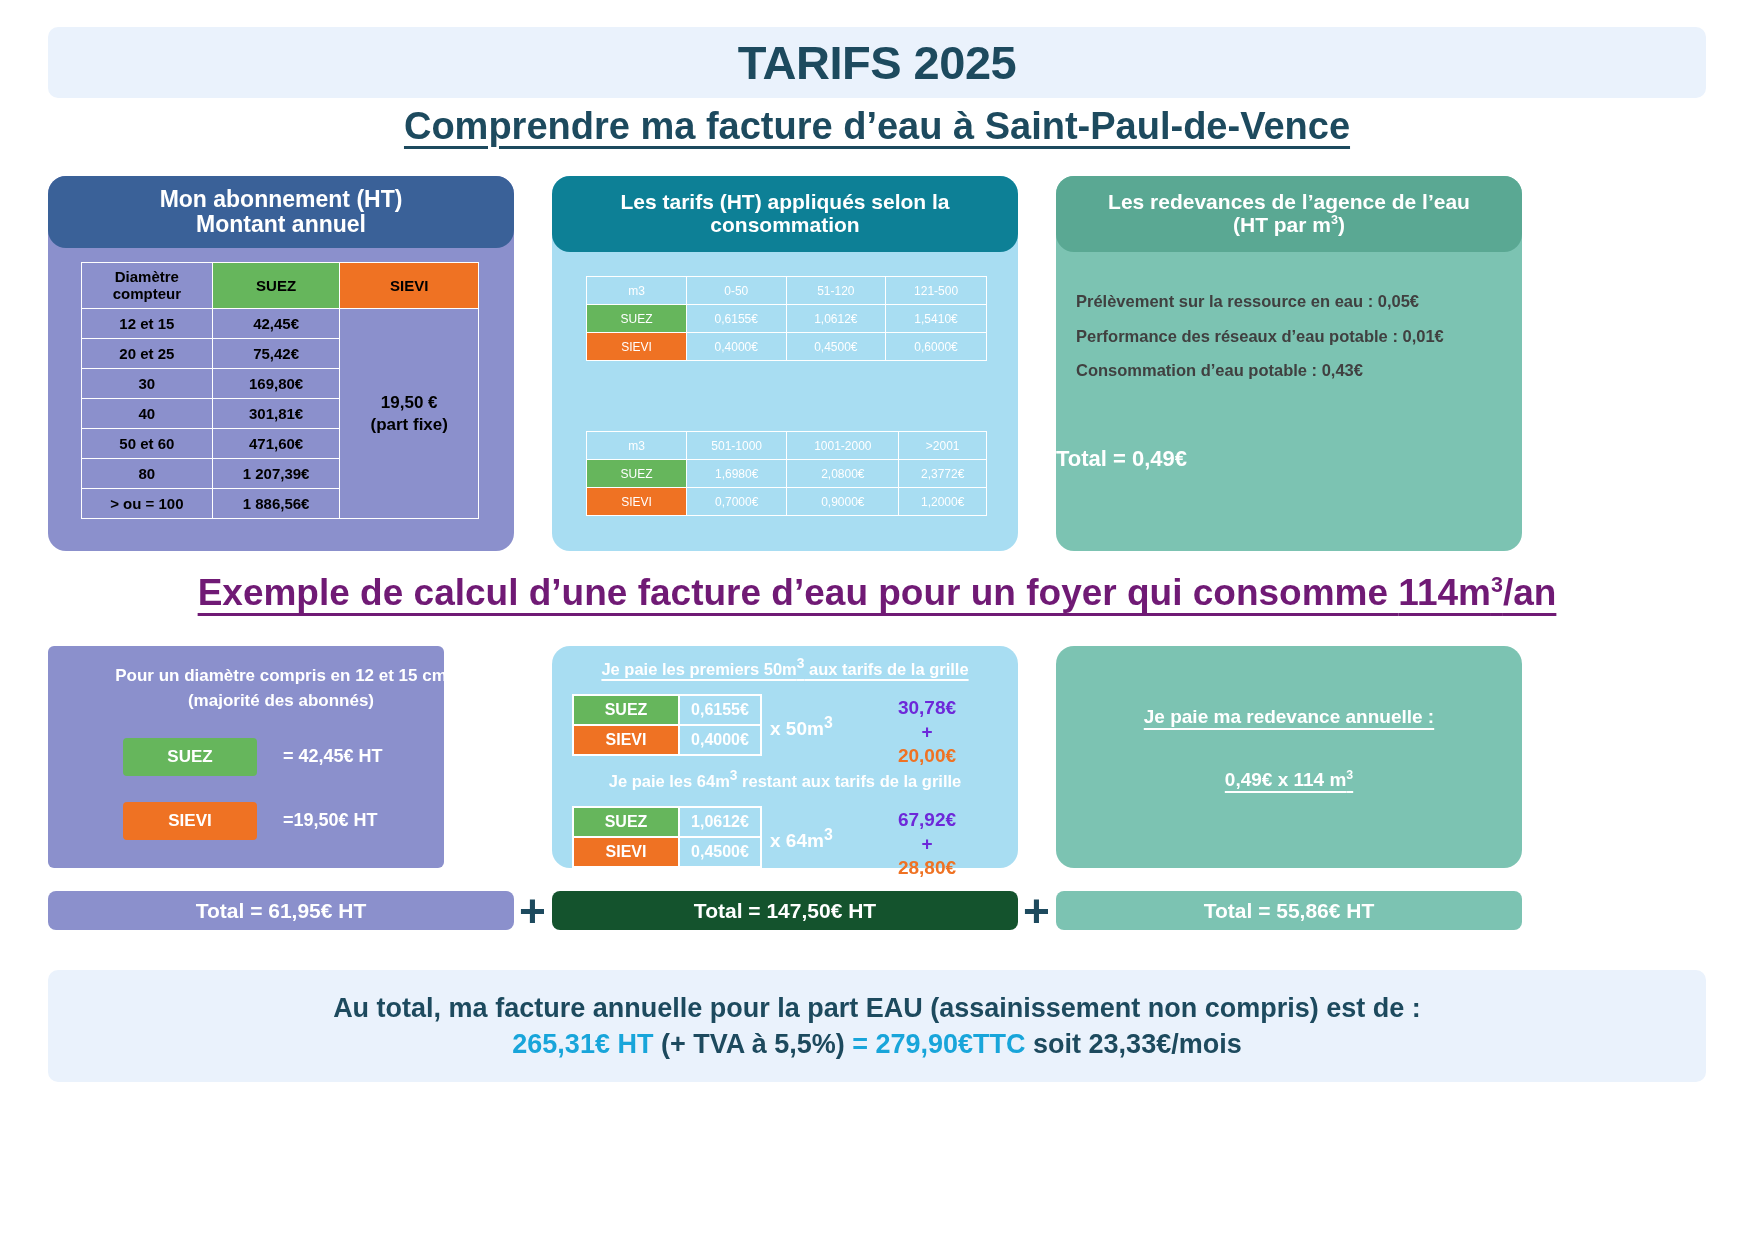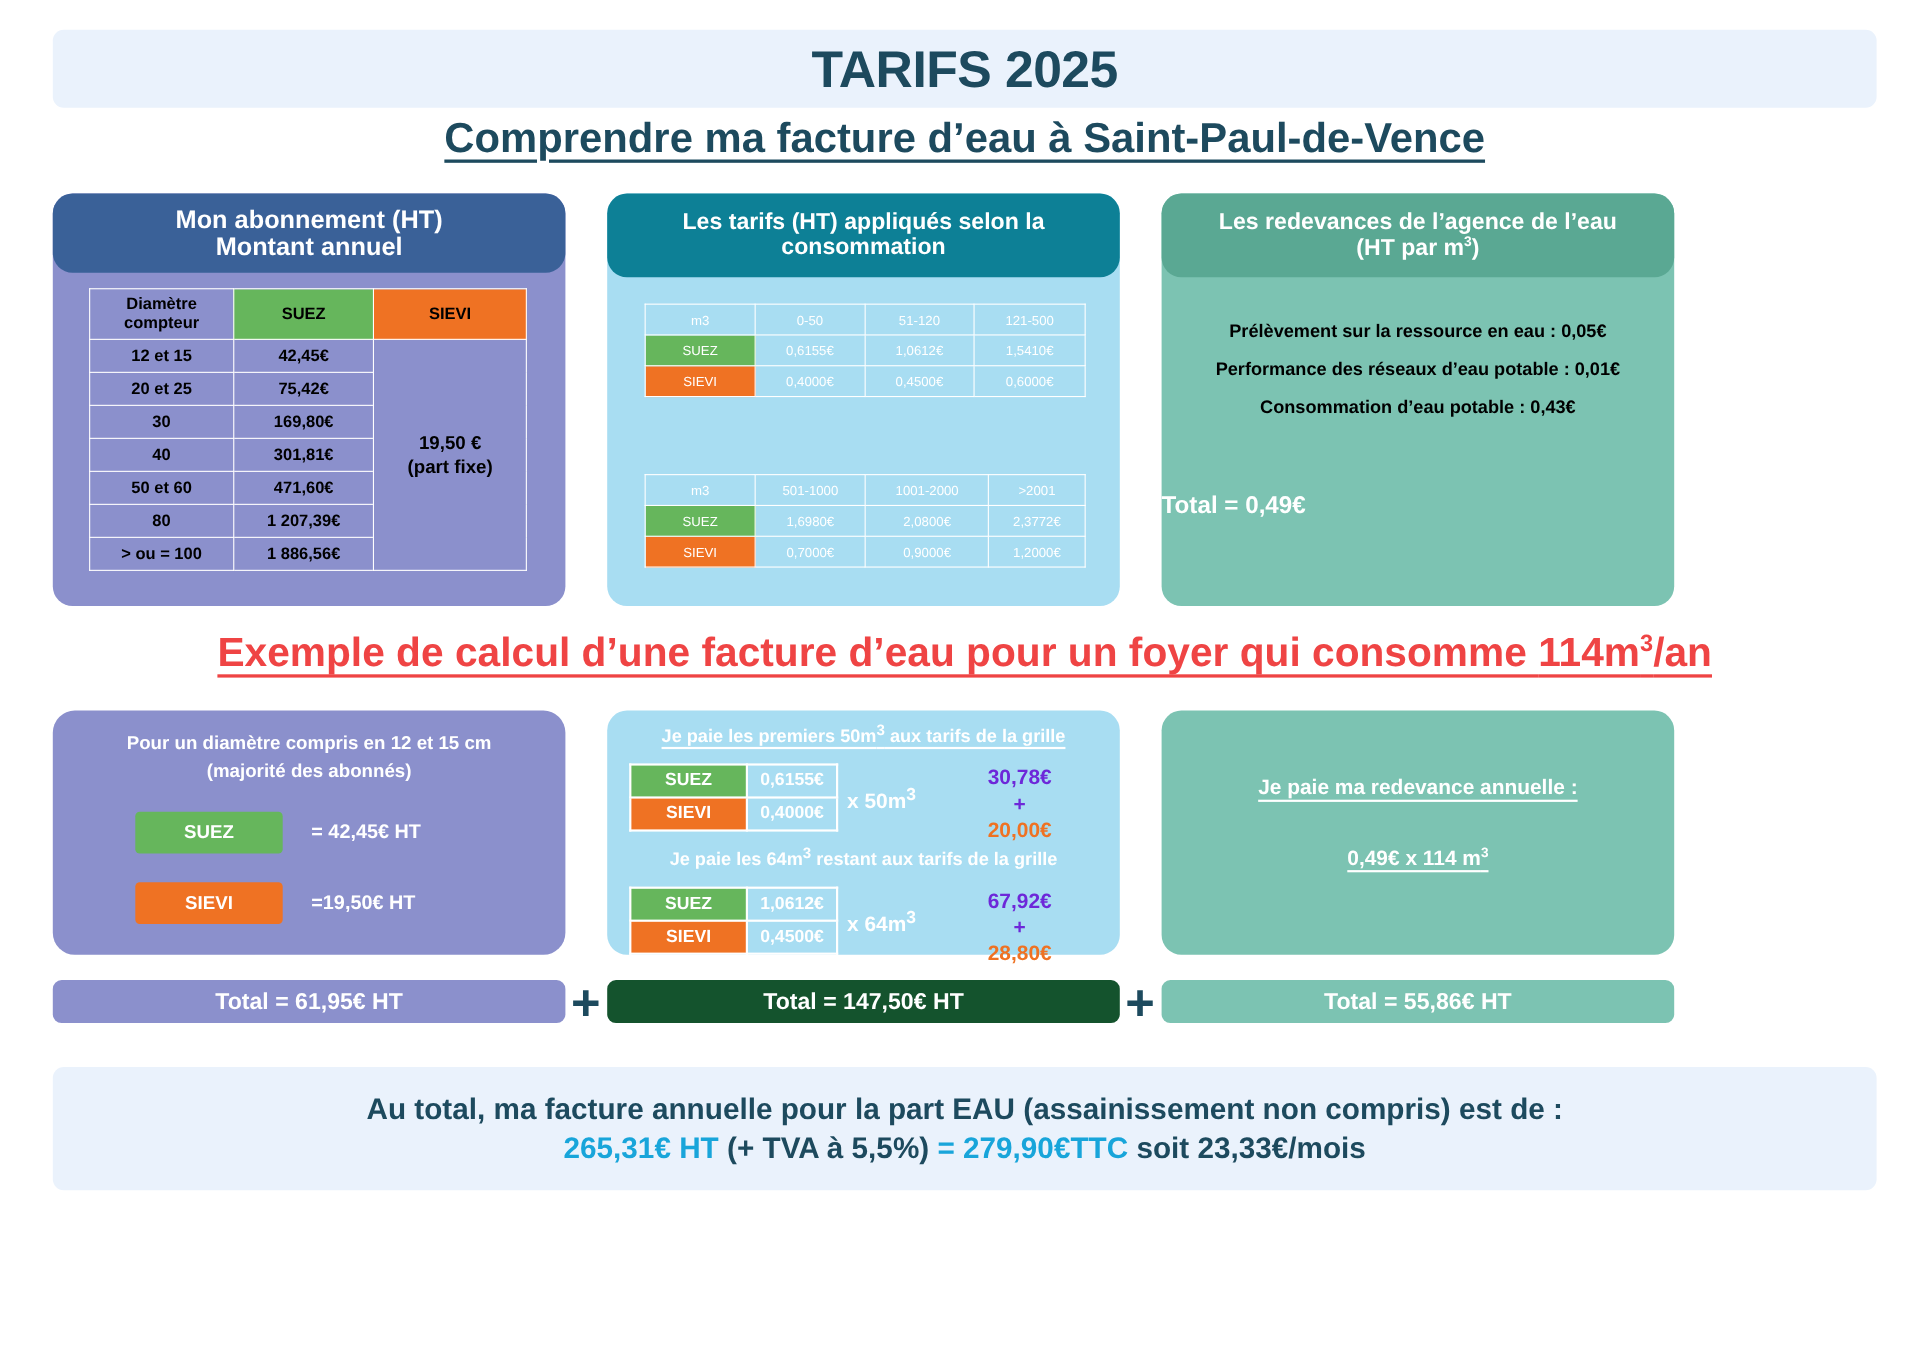--- a/index.html
+++ b/index.html
@@ -74,39 +74,39 @@
   }
   .tarif-table .lbl { width: 100px; }
   .tarif-table .suezcell { background: #66b65c; }
   .tarif-table .sievicell { background: #ef7223; }
   #tarif-a { top: 100px; }
   #tarif-b { top: 255px; }
 
   
   .red-lines {
     position: absolute; left: 20px; top: 108px; width: 426px;
-    text-align: center; color: #000000; font-weight: 700; font-size: 16.5px;
+    text-align: left; color: #404040; font-weight: 700; font-size: 16.5px;
     line-height: 2.1;
   }
   .red-total {
     position: absolute; left: 0; top: 270px; width: 466px; text-align: left;
     color: #fff; font-weight: 800; font-size: 22px;
   }
 
   
   .example-head {
     position: absolute; left: 0; top: 572px; width: 1754px; text-align: center;
-    font-size: 37px; font-weight: 600; color: #ef4444;
+    font-size: 37px; font-weight: 600; color: #701a75;
     text-decoration: underline; text-underline-offset: 8px; text-decoration-thickness: 3px;
   }
   .example-head b { font-weight: 800; }
   .example-head sup { font-size: 0.58em; }
 
   
-  #ex-left  { position: absolute; left: 48px;  top: 646px; width: 466px; height: 222px; background: #8b90cc; border-radius: 20px; }
+  #ex-left  { position: absolute; left: 48px;  top: 646px; width: 396px; height: 222px; background: #8b90cc; border-radius: 6px; }
   #ex-mid   { position: absolute; left: 552px; top: 646px; width: 466px; height: 222px; background: #a8ddf2; border-radius: 18px; }
   #ex-right { position: absolute; left: 1056px;top: 646px; width: 466px; height: 222px; background: #7cc3b2; border-radius: 18px; }
 
   .ex-left-text {
     position: absolute; left: 18px; top: 18px; width: 430px; text-align: center;
     color: #fff; font-weight: 700; font-size: 17px; line-height: 1.45;
   }
   .pill {
     position: absolute; width: 134px; height: 38px; border-radius: 4px;
     color: #fff; font-weight: 800; font-size: 17px;

